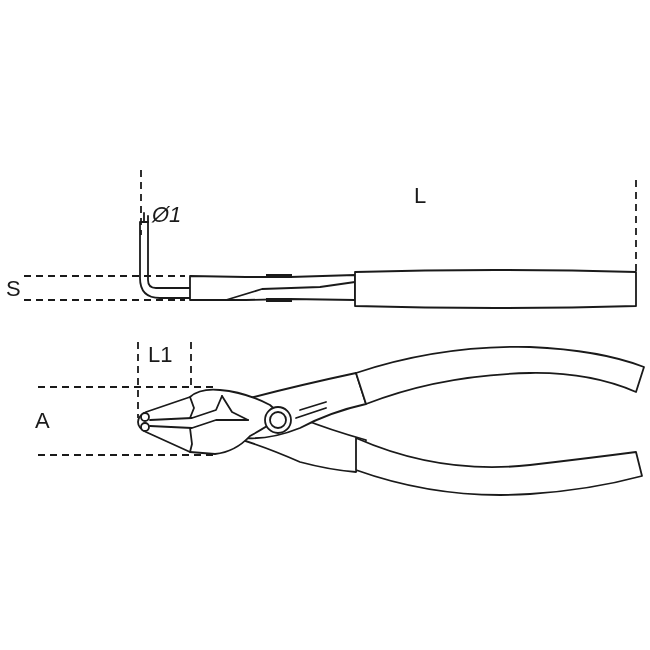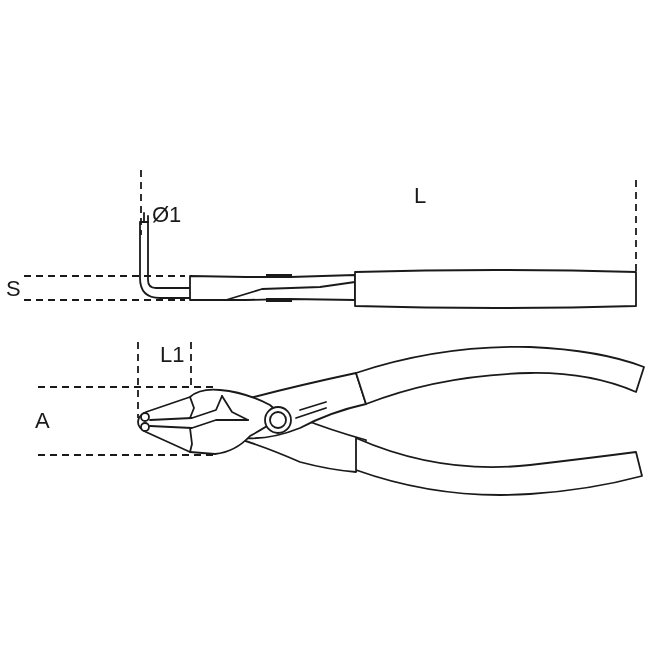--- a/index.html
+++ b/index.html
@@ -60,17 +60,17 @@
     <path class="line" d="M150,426 L192,428 L216,420 L248,420"></path>
 
     <circle class="outline" cx="145" cy="417" r="4"></circle>
     <circle class="outline" cx="145" cy="427" r="4"></circle>
 
     <circle class="outline" cx="278" cy="420" r="13"></circle>
     <circle class="line" cx="278" cy="420" r="8"></circle>
   </g>
 </svg>
 
-<span class="lbl" style="left:152px; top:204px;">Ø1</span>
+<span class="lbl" style="left:152px; top:204px;font-style:italic;">Ø1</span>
 <span class="lbl" style="left:414px; top:185px;">L</span>
 <span class="lbl" style="left:6px; top:278px;">S</span>
-<span class="lbl" style="left:160px; top:344px;">L1</span>
+<span class="lbl" style="left:148px; top:344px;">L1</span>
 <span class="lbl" style="left:35px; top:410px;">A</span>
 
 </body></html>

